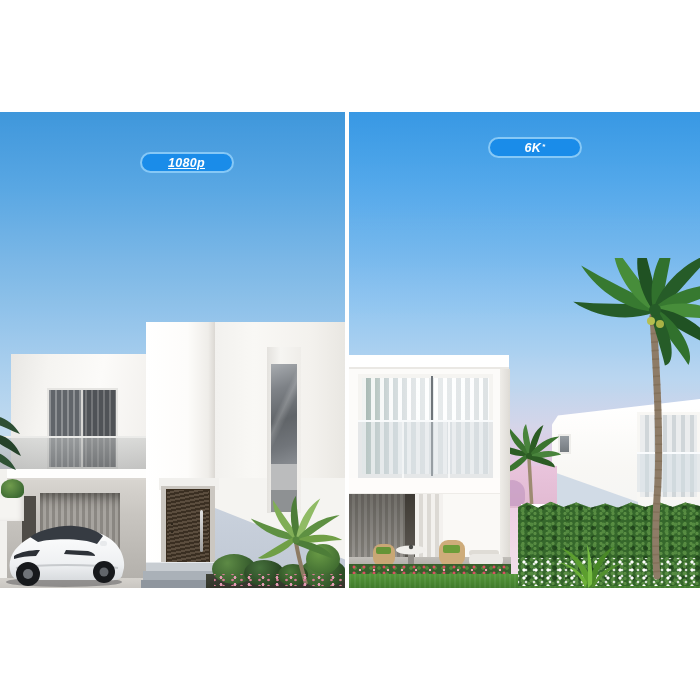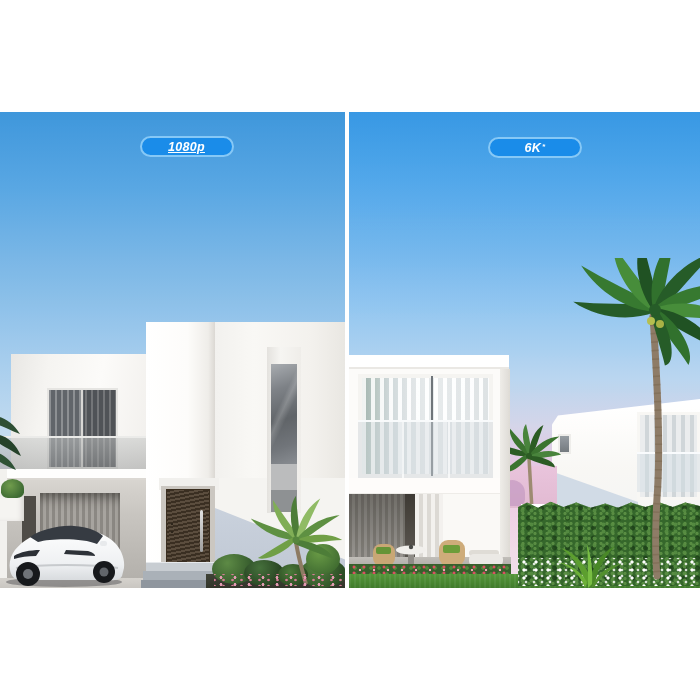--- a/index.html
+++ b/index.html
@@ -13,21 +13,21 @@
   .divider{position:absolute;left:345px;top:0;width:4px;height:476px;background:#ffffff;}
   .scene{position:absolute;inset:0;}
   .scene-l{filter:blur(.45px) saturate(.97);}
   .scene-r{filter:saturate(1.05) contrast(1.02);}
 
   
   .badge{position:absolute;display:flex;align-items:center;justify-content:center;
          background:#1a8ce9;border:2px solid #86c8f6;border-radius:12px;color:#ffffff;
          font-weight:bold;font-style:italic;font-size:12.5px;letter-spacing:.3px;box-sizing:border-box;}
   .badge sup{font-size:8px;font-weight:bold;margin-left:1px;transform:translateY(-1px);}
-  .badge-left{left:140px;top:24px;width:94px;height:21px;text-decoration:underline;}
+  .badge-left{left:140px;top:40px;width:94px;height:21px;text-decoration:underline;}
   .badge-right{left:488px;top:25px;width:94px;height:21px;}
 
   
   .sky-l{inset:0;background:linear-gradient(180deg,#3d97de 0%,#57a7e5 16%,#7fbae9 34%,#a5cdee 52%,#c3dcf1 68%,#d9e7f3 84%,#e4ecf3 100%);}
   .horizon-l{left:0;top:330px;width:130px;height:60px;background:radial-gradient(ellipse at 25% 60%,rgba(238,203,207,.5),rgba(238,203,207,0) 72%);}
   .lb-upper{left:11px;top:242px;width:135px;height:125px;background:linear-gradient(100deg,#e8e7e4 0%,#f5f4f1 25%,#fcfbf9 60%,#f1efec 100%);}
   .lb-window{left:47px;top:276px;width:71px;height:81px;border:2px solid #e6e5e2;box-sizing:border-box;
     background-color:#61656a;
     background-image:linear-gradient(90deg,rgba(0,0,0,0) 0 52%,rgba(0,0,0,.18) 52% 100%),
       repeating-linear-gradient(90deg,rgba(255,255,255,.28) 0 2px,rgba(255,255,255,0) 2px 6px);}

